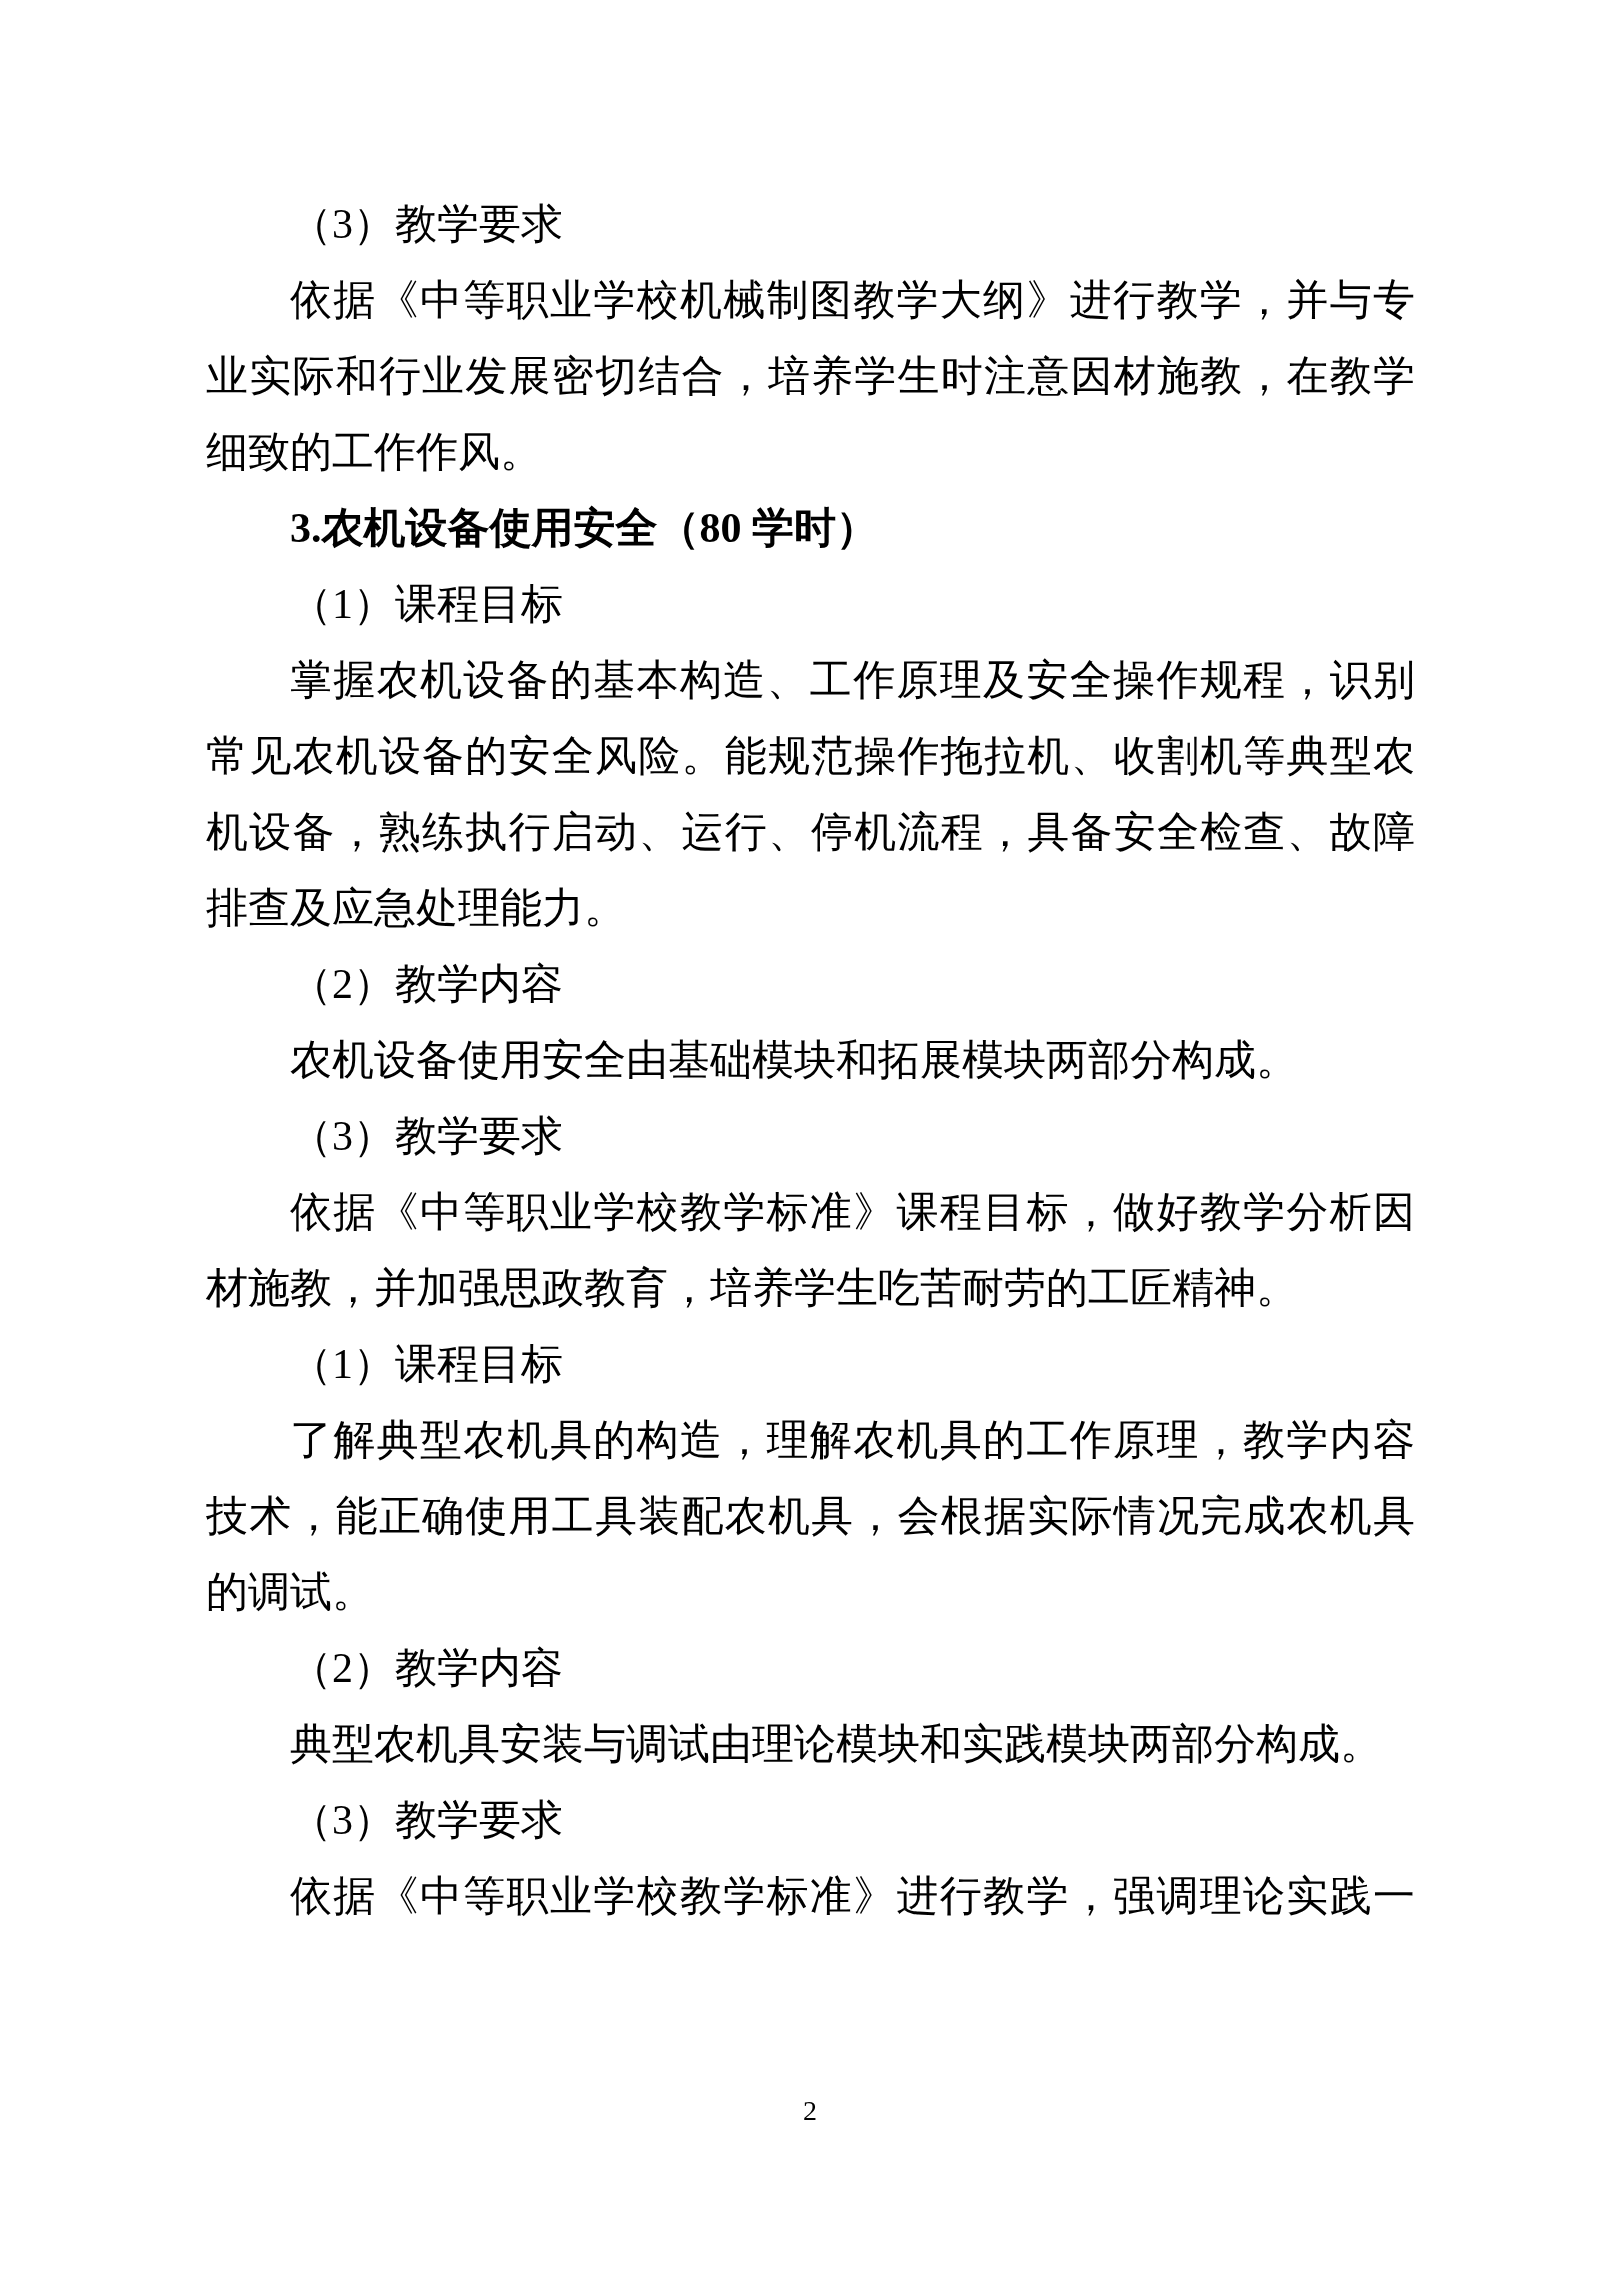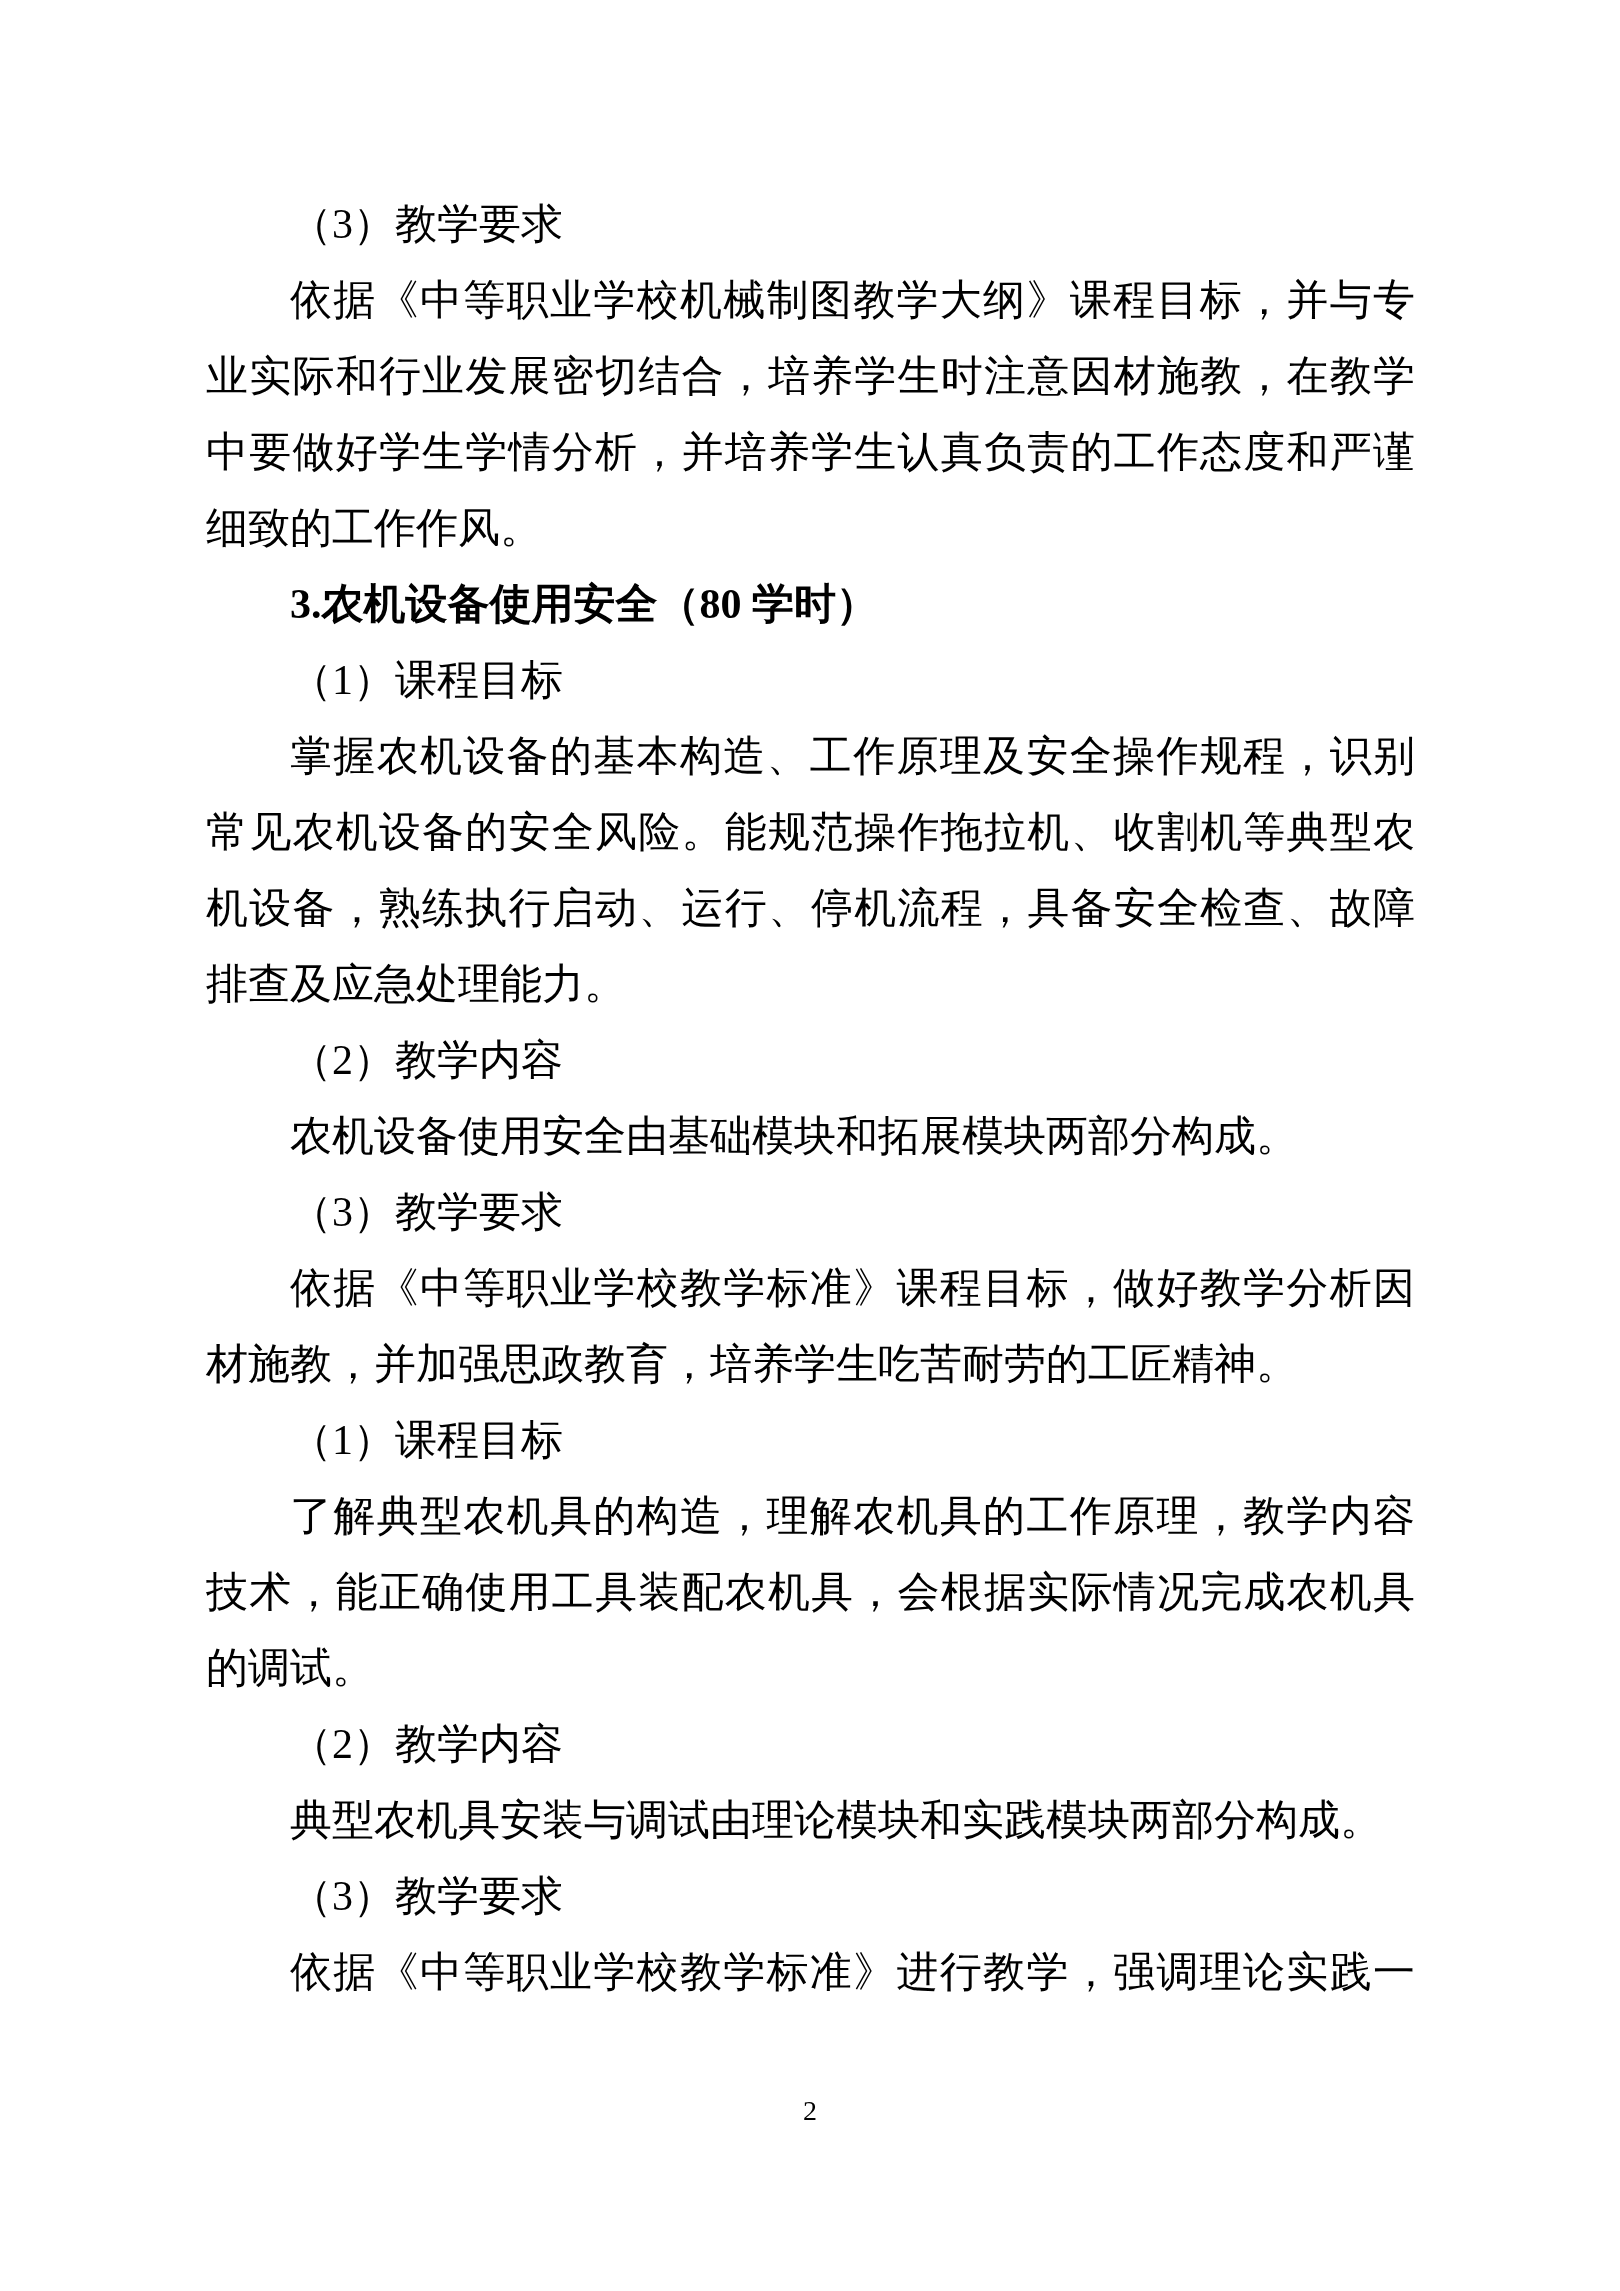--- a/index.html
+++ b/index.html
@@ -49,23 +49,22 @@
     line-height: 33px;
     color: #000000;
   }
 </style>
 </head>
 <body>
 
 <div class="page">
   <div class="content" id="content">
       <div class="line sub indent">（3）教学要求</div>
-      <div class="line body indent justify">依据《中等职业学校机械制图教学大纲》课程目标，并与专</div>
+      <div class="line body indent justify">依据《中等职业学校机械制图教学大纲》进行教学，并与专</div>
       <div class="line body justify">业实际和行业发展密切结合，培养学生时注意因材施教，在教学</div>
-      <div class="line body justify">中要做好学生学情分析，并培养学生认真负责的工作态度和严谨</div>
       <div class="line body">细致的工作作风。</div>
       <div class="line heading indent">3.农机设备使用安全（80 学时）</div>
       <div class="line sub indent">（1）课程目标</div>
       <div class="line body indent justify">掌握农机设备的基本构造、工作原理及安全操作规程，识别</div>
       <div class="line body justify">常见农机设备的安全风险。能规范操作拖拉机、收割机等典型农</div>
       <div class="line body justify">机设备，熟练执行启动、运行、停机流程，具备安全检查、故障</div>
       <div class="line body">排查及应急处理能力。</div>
       <div class="line sub indent">（2）教学内容</div>
       <div class="line body indent">农机设备使用安全由基础模块和拓展模块两部分构成。</div>
       <div class="line sub indent">（3）教学要求</div>

